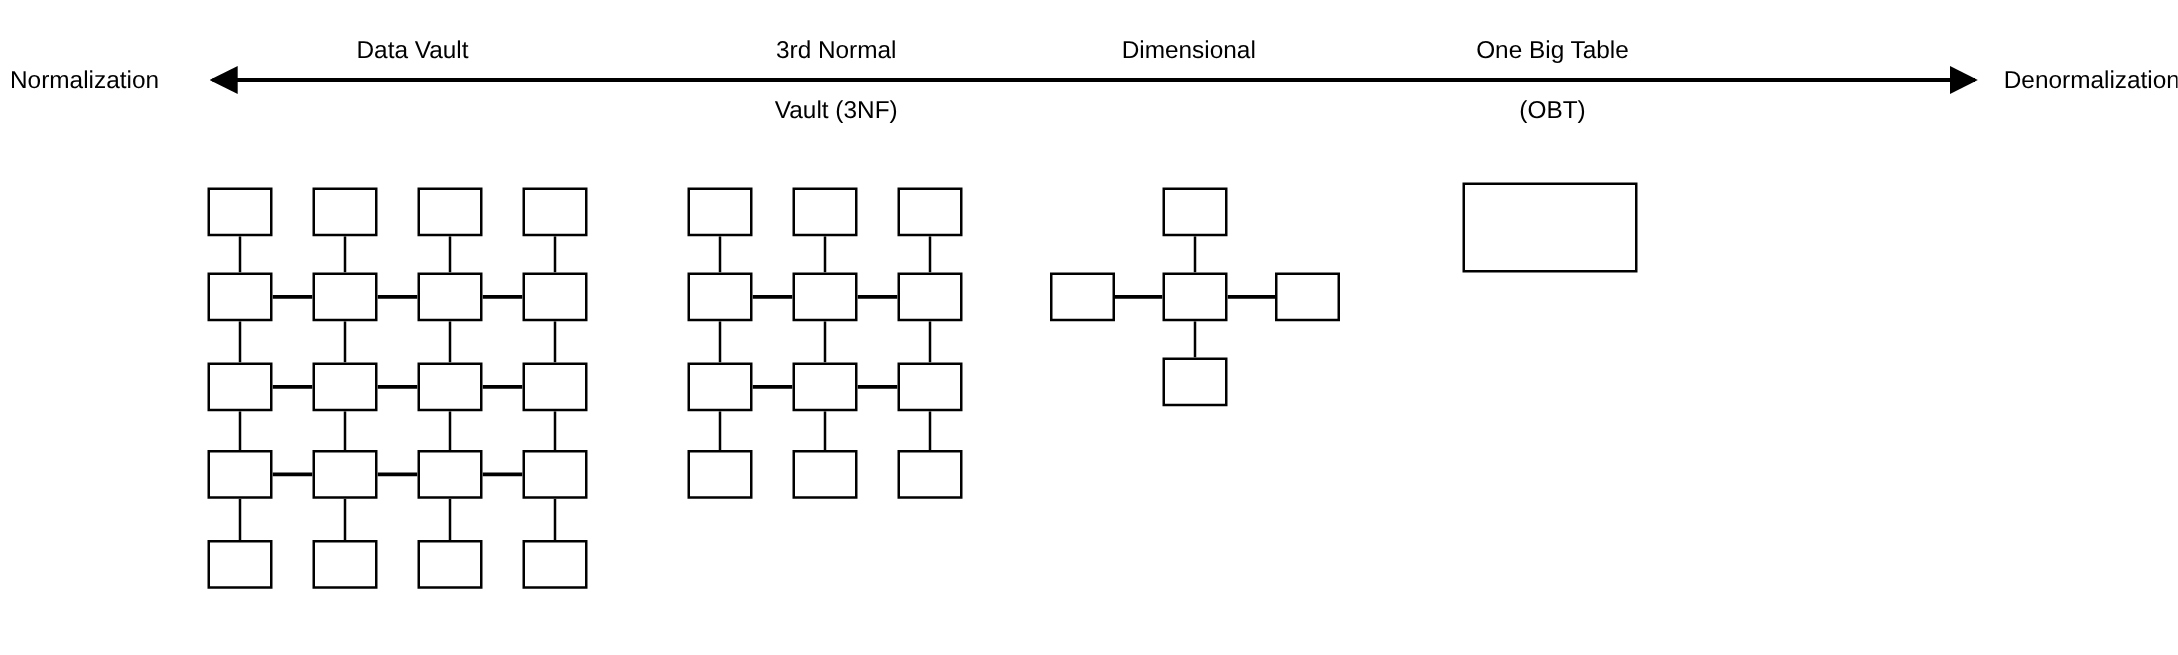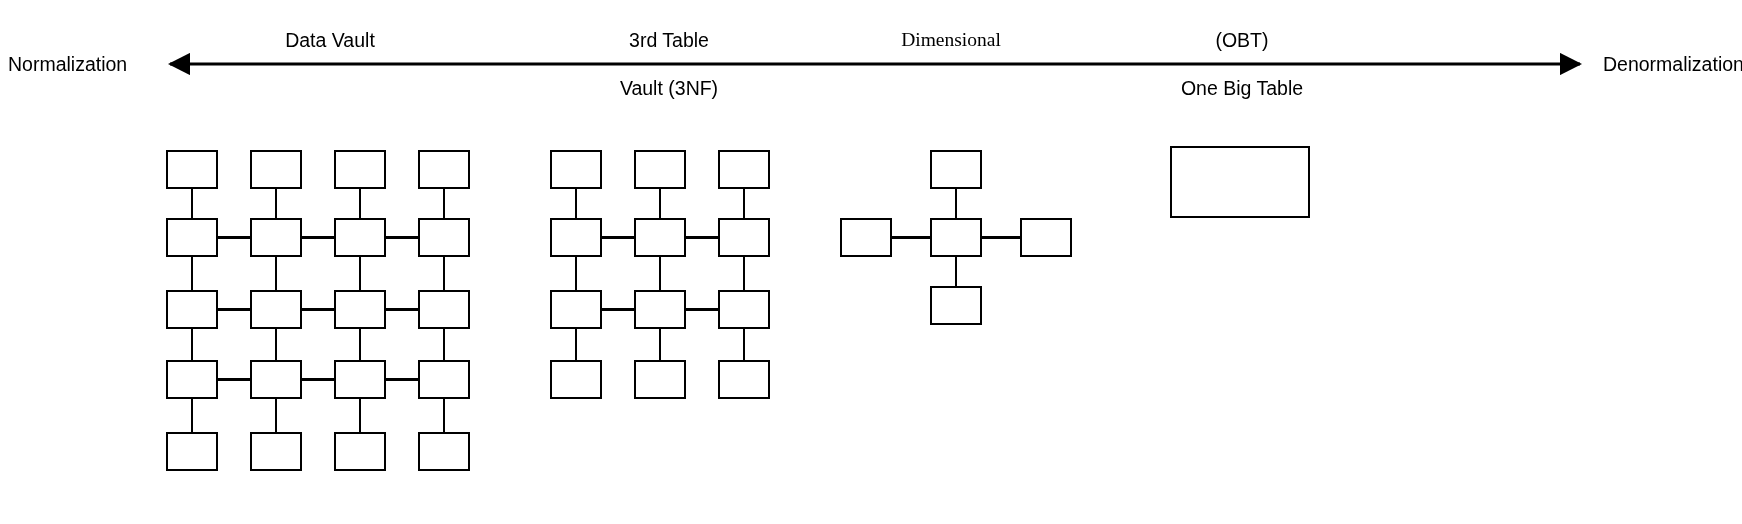--- a/index.html
+++ b/index.html
@@ -72,31 +72,31 @@
       </marker>
     </defs>
     <line x1="10" y1="14" x2="1420" y2="14" stroke="#000" stroke-width="3.2" marker-start="url(#arrow-left)" marker-end="url(#arrow-right)"></line>
   </svg>
 
   <div class="col-caption" style="left:230px;top:4px;width:200px;">
     <div>Data Vault</div>
   </div>
 
   <div class="col-caption" style="left:569px;top:4px;width:200px;">
-    <div>3rd Table</div>
+    <div>3rd Normal</div>
     <div>Vault (3NF)</div>
   </div>
 
-  <div class="col-caption" style="left:851px;top:4px;width:200px;font-family:Liberation Serif, serif;">
+  <div class="col-caption" style="left:851px;top:4px;width:200px;">
     <div>Dimensional</div>
   </div>
 
   <div class="col-caption" style="left:1142px;top:4px;width:200px;">
+    <div>One Big Table</div>
     <div>(OBT)</div>
-    <div>One Big Table</div>
   </div>
 
   <div id="group-data-vault">
       <div class="link v" style="left: 190.9px; top: 189px; height: 29px;"></div>
       <div class="link v" style="left: 190.9px; top: 257px; height: 33px;"></div>
       <div class="link v" style="left: 190.9px; top: 329px; height: 31px;"></div>
       <div class="link v" style="left: 190.9px; top: 399px; height: 33px;"></div>
       <div class="link v" style="left: 274.9px; top: 189px; height: 29px;"></div>
       <div class="link v" style="left: 274.9px; top: 257px; height: 33px;"></div>
       <div class="link v" style="left: 274.9px; top: 329px; height: 31px;"></div>

